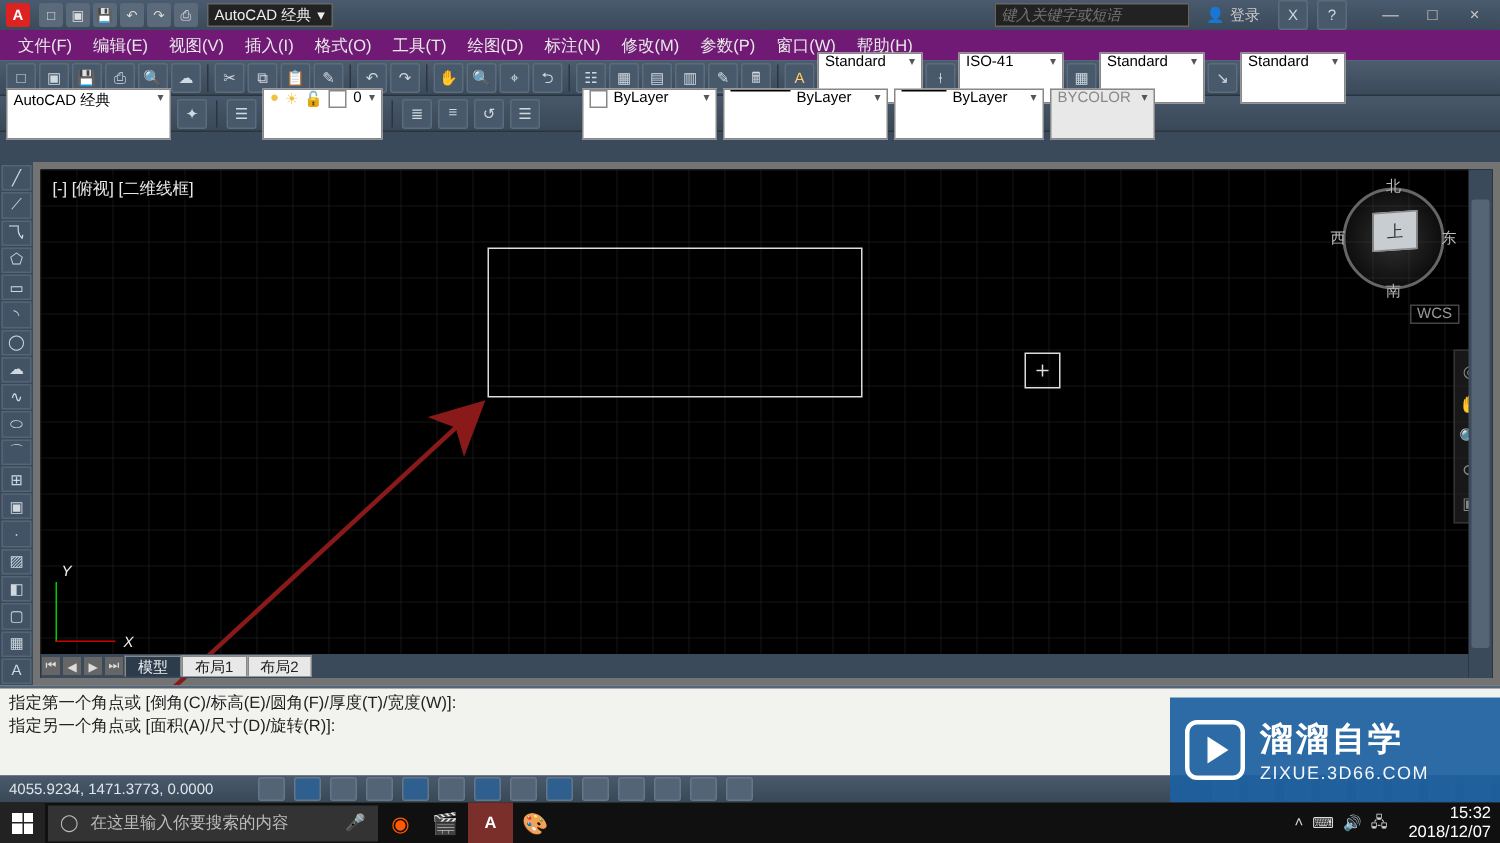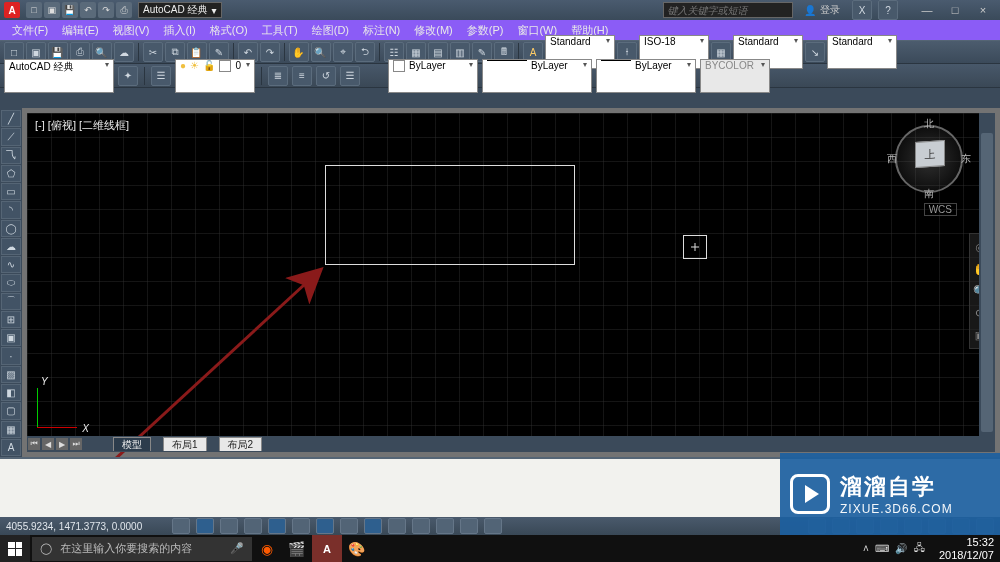--- a/index.html
+++ b/index.html
@@ -11,21 +11,21 @@
 .qat { display: flex; gap: 2px; }
 .qat .ico { width: 16px; height: 16px; background: #5a6a7a; border-radius: 2px; display:flex;align-items:center;justify-content:center;font-size:9px;color:#ddd;}
 .workspace-sel { background:#222; color:#eee; border:1px solid #666; height:16px; font-size:10px; padding:0 4px; display:flex;align-items:center;gap:4px;}
 .title-spacer { flex:1; }
 .search-box { background:#222; border:1px solid #666; height:16px; width:130px; color:#888; font-size:10px; padding:0 4px; font-style:italic;}
 .login-btn { display:flex;align-items:center;gap:3px;color:#ccc;font-size:10px;padding:0 6px;}
 .title-btns { display:flex; gap:2px; margin-left:10px;}
 .title-btns .tb { width:26px; height:16px; display:flex;align-items:center;justify-content:center;color:#ccc;font-size:11px;}
 
 
-.menubar { height:20px; background:#8b5cf6; display:flex; align-items:center; padding:0 6px; gap:2px;}
+.menubar { height:20px; background:#701a75; display:flex; align-items:center; padding:0 6px; gap:2px;}
 .menubar .mi { padding:2px 6px; color:#e8e8e8; font-size:11px; }
 
 
 .toolbar-row { height:24px; background:linear-gradient(#4c5c6e,#3b4a5a); border-top:1px solid #556574; border-bottom:1px solid #2a3540; display:flex; align-items:center; padding:0 4px; gap:2px;}
 .tb-ico { width:20px; height:20px; background:#48596b; border:1px solid #5b6c7d; border-radius:2px; display:flex;align-items:center;justify-content:center;font-size:10px;color:#d0d8e0;}
 .tb-sep { width:1px; height:18px; background:#2a3540; margin:0 2px;}
 .tb-sel { background:#fff; color:#000; border:1px solid #888; height:34px; font-size:10px; padding:0 4px; display:flex;align-items:flex-start;gap:4px; min-width:80px;}
 .tb-sel .arr { margin-left:auto; font-size:8px; color:#555;}
 .swatch { width:18px;height:18px;display:inline-block;}
 
@@ -56,31 +56,31 @@
 .ucs .xl{position:absolute;right:-6px;bottom:-2px;color:#eee;font-size:10px;font-style:italic;}
 
 
 .viewcube { position:absolute; top:6px; right:26px; width:80px; height:80px; }
 .vc-ring { position:absolute; inset:6px; border:2px solid #666; border-radius:50%; background:radial-gradient(circle at 50% 50%, rgba(80,80,80,0.6), rgba(0,0,0,0));}
 .vc-cube { position:absolute; left:26px; top:22px; width:30px; height:26px; background:#c8cdd2; color:#333; display:flex;align-items:center;justify-content:center;font-size:11px; border:1px solid #888; transform:skewY(-4deg);}
 .vc-n{position:absolute;top:-2px;left:50%;transform:translateX(-50%);color:#bbb;font-size:10px;}
 .vc-s{position:absolute;bottom:-2px;left:50%;transform:translateX(-50%);color:#bbb;font-size:10px;}
 .vc-e{position:absolute;right:-2px;top:50%;transform:translateY(-50%);color:#bbb;font-size:10px;}
 .vc-w{position:absolute;left:-2px;top:50%;transform:translateY(-50%);color:#bbb;font-size:10px;}
-.wcs-lbl{position:absolute;top:90px;right:38px;color:#999;font-size:10px;border:1px solid #444;padding:0 4px;background:rgba(0,0,0,0.4);}
+.wcs-lbl{position:absolute;top:90px;right:22px;color:#999;font-size:10px;border:1px solid #444;padding:0 4px;background:rgba(0,0,0,0.4);}
 
 
 .navbar { position:absolute; right:4px; top:120px; width:22px; background:rgba(40,40,40,0.6); border:1px solid #333; display:flex; flex-direction:column; gap:4px; padding:4px 0; align-items:center;}
 .navbar .nb{width:18px;height:18px;color:#888;font-size:11px;display:flex;align-items:center;justify-content:center;}
 
 
 .right-scroll{position:absolute;right:0;top:0;bottom:0;width:16px;background:#3b4a5a;}
 .right-scroll .sc{position:absolute;left:2px;right:2px;top:20px;bottom:20px;background:#556575;border-radius:2px;}
 .bottom-scroll{position:absolute;left:0;right:16px;bottom:0;height:16px;background:#3b4a5a;display:flex;align-items:center;}
-.bottom-scroll .tabs{display:flex;align-items:flex-start;gap:12px;margin-left:30px;}
+.bottom-scroll .tabs{display:flex;align-items:flex-start;gap:0;}
 .bottom-scroll .tab{background:#e8e8e8;color:#222;border:1px solid #888;border-bottom:none;padding:0 8px;height:14px;font-size:10px;display:flex;align-items:center;}
 .bottom-scroll .tab.active{background:#2c3c4c;color:#eee;}
 .bottom-scroll .navbtn{width:12px;height:12px;background:#666;margin:0 1px;display:flex;align-items:center;justify-content:center;font-size:8px;color:#ddd;}
 
 
 .cmdarea { position:absolute; left:0; right:0; bottom:45px; height:60px; background:#f2f2ee; color:#222; font-size:11px; border-top:2px solid #556575; display:flex; flex-direction:column;}
 .cmdarea .hist{flex:1;padding:2px 6px;overflow:hidden;}
 .cmdarea .prompt{border-top:1px solid #ccc;padding:2px 6px;display:flex;gap:6px;}
 .cmdarea .prompt .lbl{color:#333;}
 .cmdarea .prompt .inp{flex:1;background:transparent;border:none;outline:none;font-size:11px;color:#222;}
@@ -99,21 +99,21 @@
 .taskbar .search{flex:0 0 220px;height:24px;background:#333;display:flex;align-items:center;padding:0 8px;gap:8px;color:#bbb;font-size:11px;margin-left:2px;}
 .taskbar .ti{width:30px;height:27px;display:flex;align-items:center;justify-content:center;font-size:14px;}
 .taskbar .spacer{flex:1;}
 .taskbar .tray{display:flex;align-items:center;gap:6px;padding:0 8px;font-size:10px;color:#ddd;}
 .taskbar .clock{display:flex;flex-direction:column;align-items:flex-end;line-height:1.1;padding:0 6px;}
 
 
 .arrow-svg{position:absolute;left:0;top:0;pointer-events:none;}
 
 
-.watermark{position:absolute;right:0;bottom:27px;width:220px;height:82px;background:rgba(28,96,160,0.92);display:flex;align-items:center;padding:6px 10px;gap:10px;color:#fff;}
+.watermark{position:absolute;right:0;bottom:27px;width:220px;height:70px;background:rgba(28,96,160,0.92);display:flex;align-items:center;padding:6px 10px;gap:10px;color:#fff;}
 .watermark .wm-ico{width:40px;height:40px;border:3px solid #fff;border-radius:8px;display:flex;align-items:center;justify-content:center;}
 .watermark .wm-ico::before{content:"";width:0;height:0;border-left:14px solid #fff;border-top:9px solid transparent;border-bottom:9px solid transparent;margin-left:4px;}
 .watermark .wm-text{display:flex;flex-direction:column;}
 .watermark .wm-title{font-size:22px;font-weight:700;letter-spacing:2px;}
 .watermark .wm-url{font-size:12px;letter-spacing:1px;opacity:0.95;}
 </style>
 </head>
 <body>
 
 <div class="titlebar">
@@ -188,21 +188,21 @@
   <div class="tb-ico">✎</div>
   <div class="tb-ico">🖩</div>
   <div class="tb-sep"></div>
   <div class="tb-ico" style="color:#ffcc66">A</div>
   <div class="tb-sel" style="min-width:70px">
       <span>Standard</span>
       <span class="arr">▾</span>
     </div>
   <div class="tb-ico">⟊</div>
   <div class="tb-sel" style="min-width:70px">
-      <span>ISO-18</span>
+      <span>ISO-41</span>
       <span class="arr">▾</span>
     </div>
   <div class="tb-ico">▦</div>
   <div class="tb-sel" style="min-width:70px">
       <span>Standard</span>
       <span class="arr">▾</span>
     </div>
   <div class="tb-ico">↘</div>
   <div class="tb-sel" style="min-width:70px">
       <span>Standard</span>
@@ -328,20 +328,24 @@
           <div class="tab active">模型</div>
           <div class="tab">布局1</div>
           <div class="tab">布局2</div>
         </div>
       </div>
     </div>
   </div>
 </div>
 
 <div class="cmdarea">
+  <div class="hist">
+    <div>指定第一个角点或 [倒角(C)/标高(E)/圆角(F)/厚度(T)/宽度(W)]:</div>
+    <div>指定另一个角点或 [面积(A)/尺寸(D)/旋转(R)]:</div>
+  </div>
 </div>
 
 <div class="statusbar">
   <div class="coords">4055.9234, 1471.3773, 0.0000</div>
   <div class="sb-ico"></div>
   <div class="sb-ico on"></div>
   <div class="sb-ico"></div>
   <div class="sb-ico"></div>
   <div class="sb-ico on"></div>
   <div class="sb-ico"></div>

